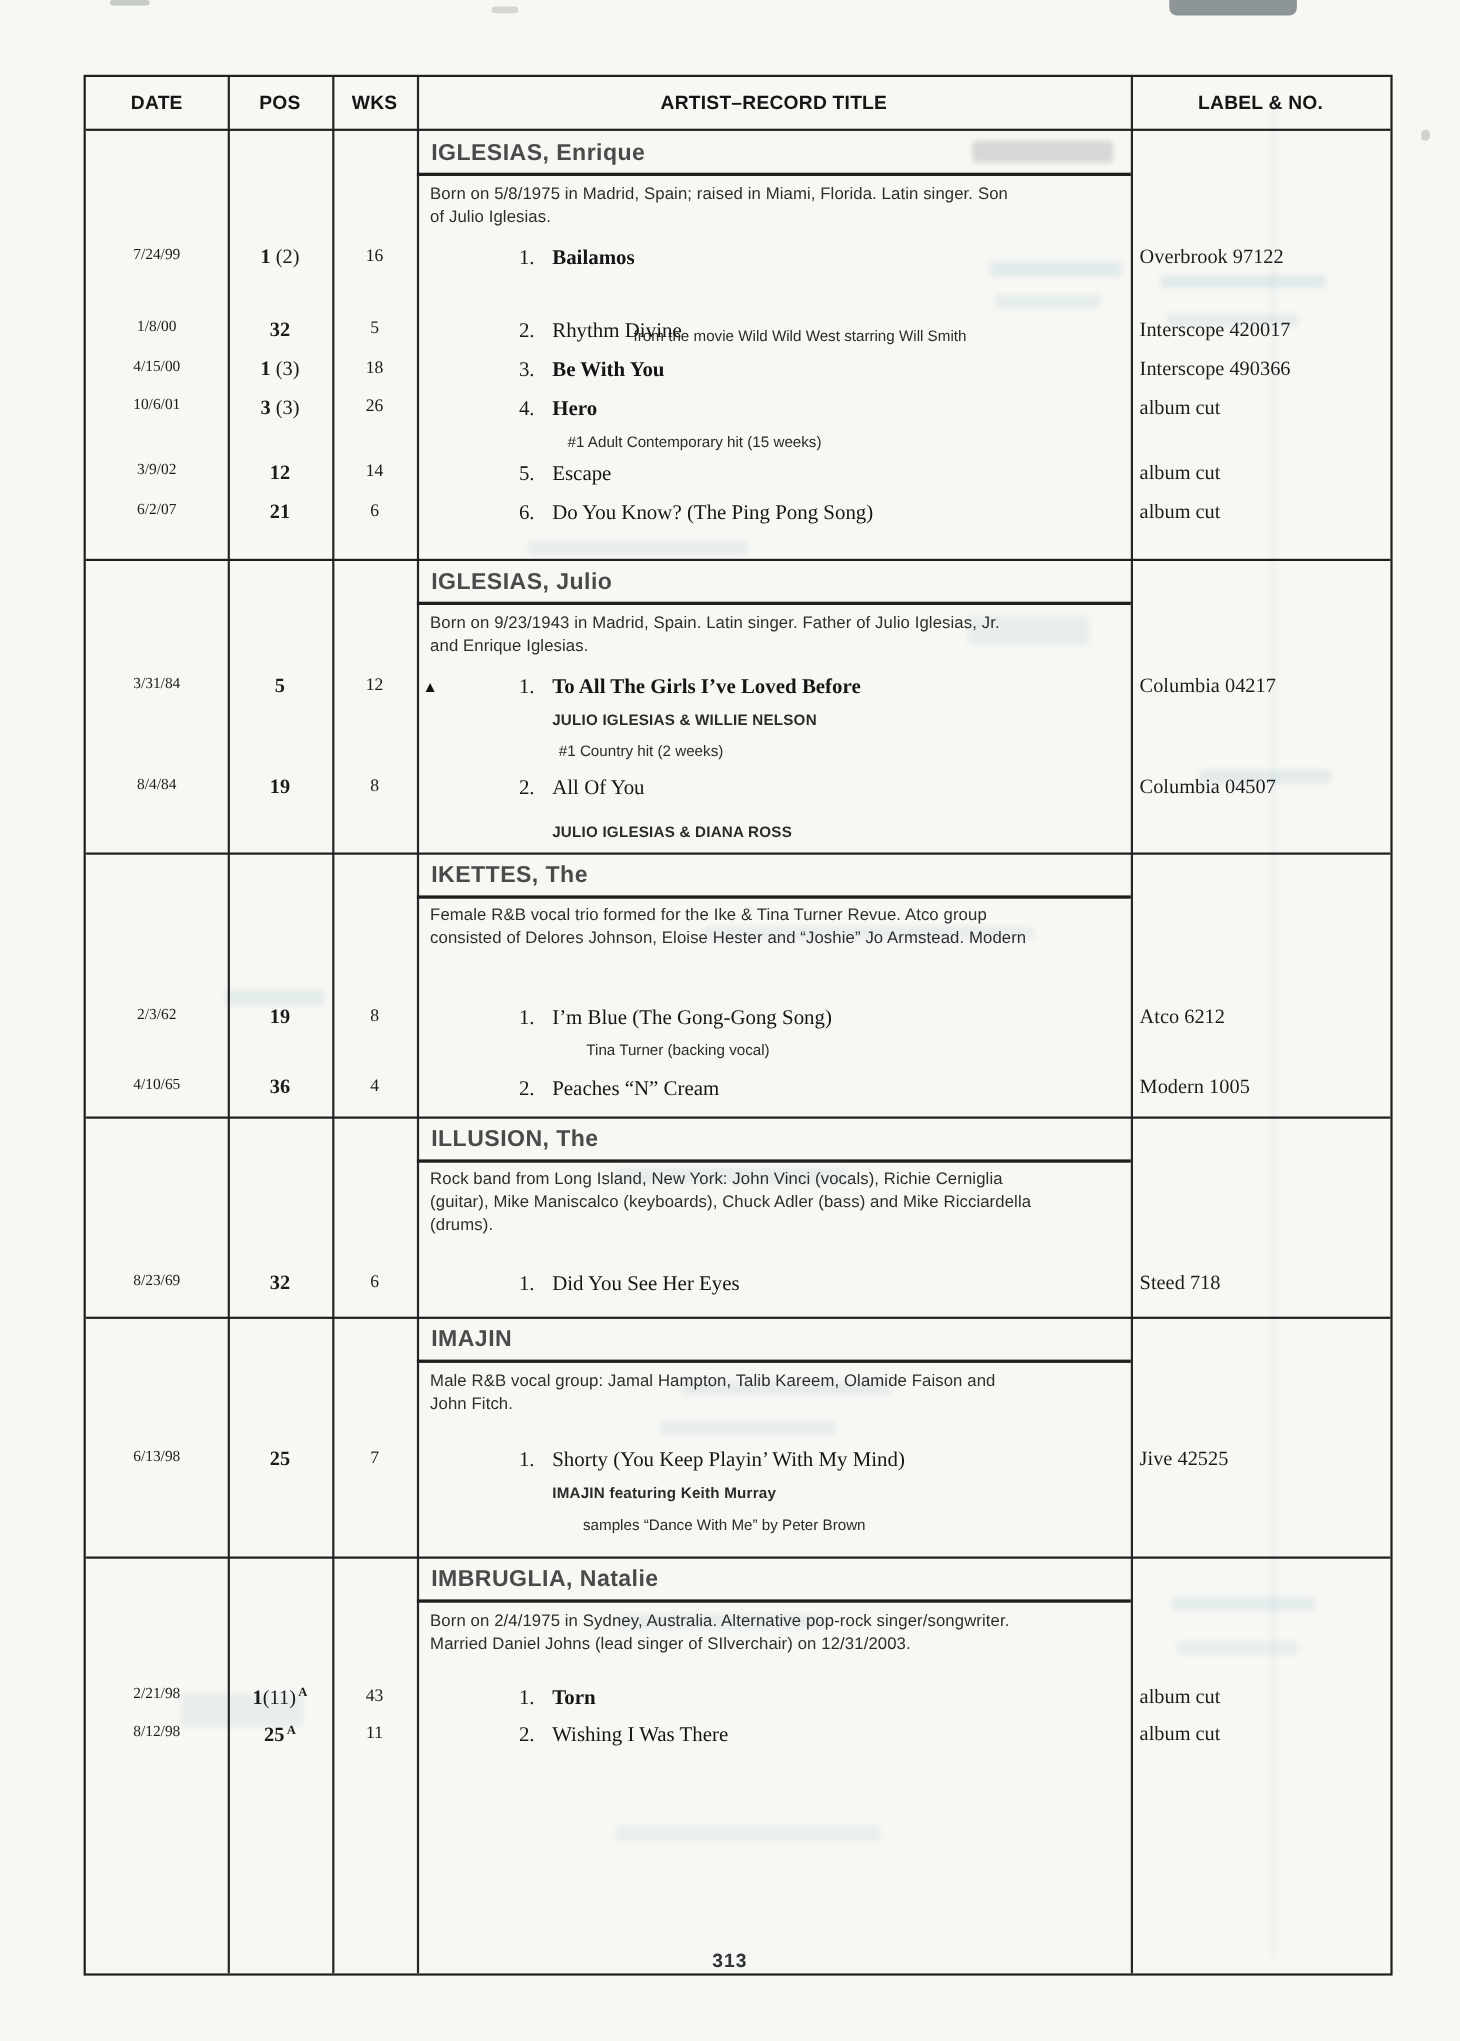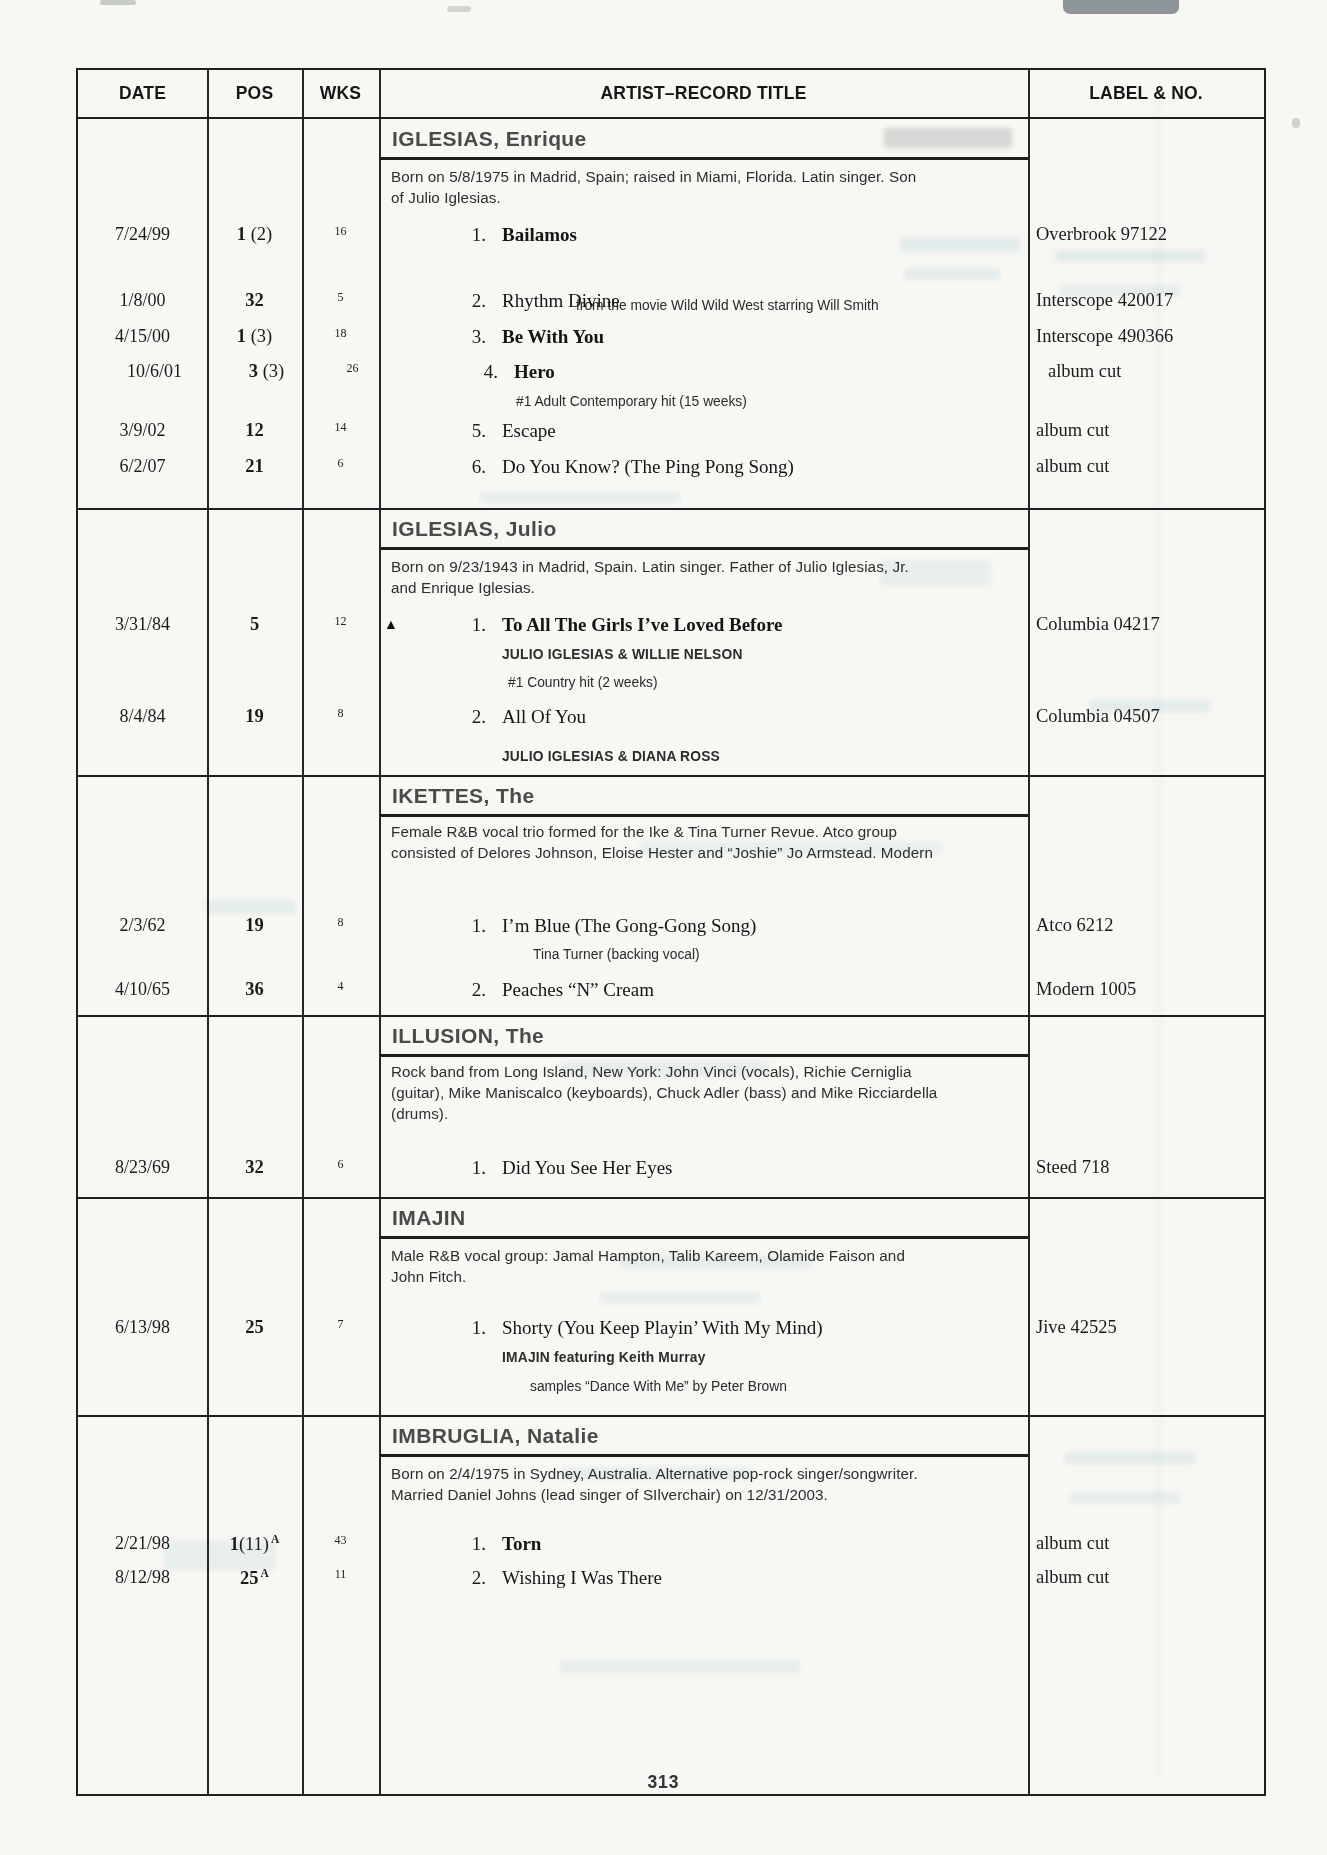--- a/index.html
+++ b/index.html
@@ -29,27 +29,27 @@
     border-bottom:3px solid #1f1f1f;box-sizing:border-box;
   }
   .artist-name{
     position:absolute;left:13px;top:7px;
     font-size:21px;font-weight:bold;letter-spacing:.4px;color:#4a4a4a;
   }
   .bio{position:absolute;left:313px;width:640px;}
   .bio-line{font-size:15.2px;line-height:21px;color:#2d2d2d;letter-spacing:.1px;}
   .row{position:absolute;left:0;width:100%;height:28px;}
   .c-date{position:absolute;left:0;width:129px;text-align:center;
-          font-family:"Liberation Serif",serif;font-size:18px;color:#1b1b1b;}
+          font-family:"Liberation Serif",serif;font-size:14px;color:#1b1b1b;}
   .c-pos{position:absolute;left:129px;width:95px;text-align:center;
          font-family:"Liberation Serif",serif;font-size:18.5px;color:#1b1b1b;}
   .pos-main{font-weight:bold;}
   .pos-sup{font-size:11.5px;font-weight:bold;vertical-align:7px;margin-left:2px;}
   .c-wks{position:absolute;left:224px;width:77px;text-align:center;
-         font-family:"Liberation Serif",serif;font-size:12px;color:#1b1b1b;}
+         font-family:"Liberation Serif",serif;font-size:16px;color:#1b1b1b;}
   .c-num{position:absolute;left:358px;width:50px;text-align:right;
          font-family:"Liberation Serif",serif;font-size:19px;color:#1b1b1b;}
   .c-title{position:absolute;left:424px;white-space:nowrap;
            font-family:"Liberation Serif",serif;font-size:19px;color:#151515;}
   .c-title.bold{font-weight:bold;}
   .c-label{position:absolute;left:958px;white-space:nowrap;
            font-family:"Liberation Serif",serif;font-size:18.5px;color:#1b1b1b;}
   .gold-tri{position:absolute;left:306px;top:2px;font-size:14px;color:#111;}
   .sub{position:absolute;white-space:nowrap;font-size:13.8px;color:#2b2b2b;}
   .sub.credit{font-weight:bold;letter-spacing:.2px;}
@@ -132,21 +132,21 @@
 
       <div class="row" style="top:206px;">
         <div class="c-date">4/15/00</div>
         <div class="c-pos"><span class="pos-main">1</span><span> (3)</span></div>
         <div class="c-wks">18</div>
         <div class="c-num">3.</div>
         <div class="c-title bold">Be With You</div>
         <div class="c-label">Interscope 490366</div>
       </div>
 
-      <div class="row" style="top:241px;margin-left:12px;">
+      <div class="row" style="top:241px;">
         <div class="c-date">10/6/01</div>
         <div class="c-pos"><span class="pos-main">3</span><span> (3)</span></div>
         <div class="c-wks">26</div>
         <div class="c-num">4.</div>
         <div class="c-title bold">Hero</div>
         <div class="c-label">album cut</div>
       </div>
       <div class="sub" style="top:274px;left:438px;">#1 Adult Contemporary hit (15 weeks)</div>
 
       <div class="row" style="top:300px;">

